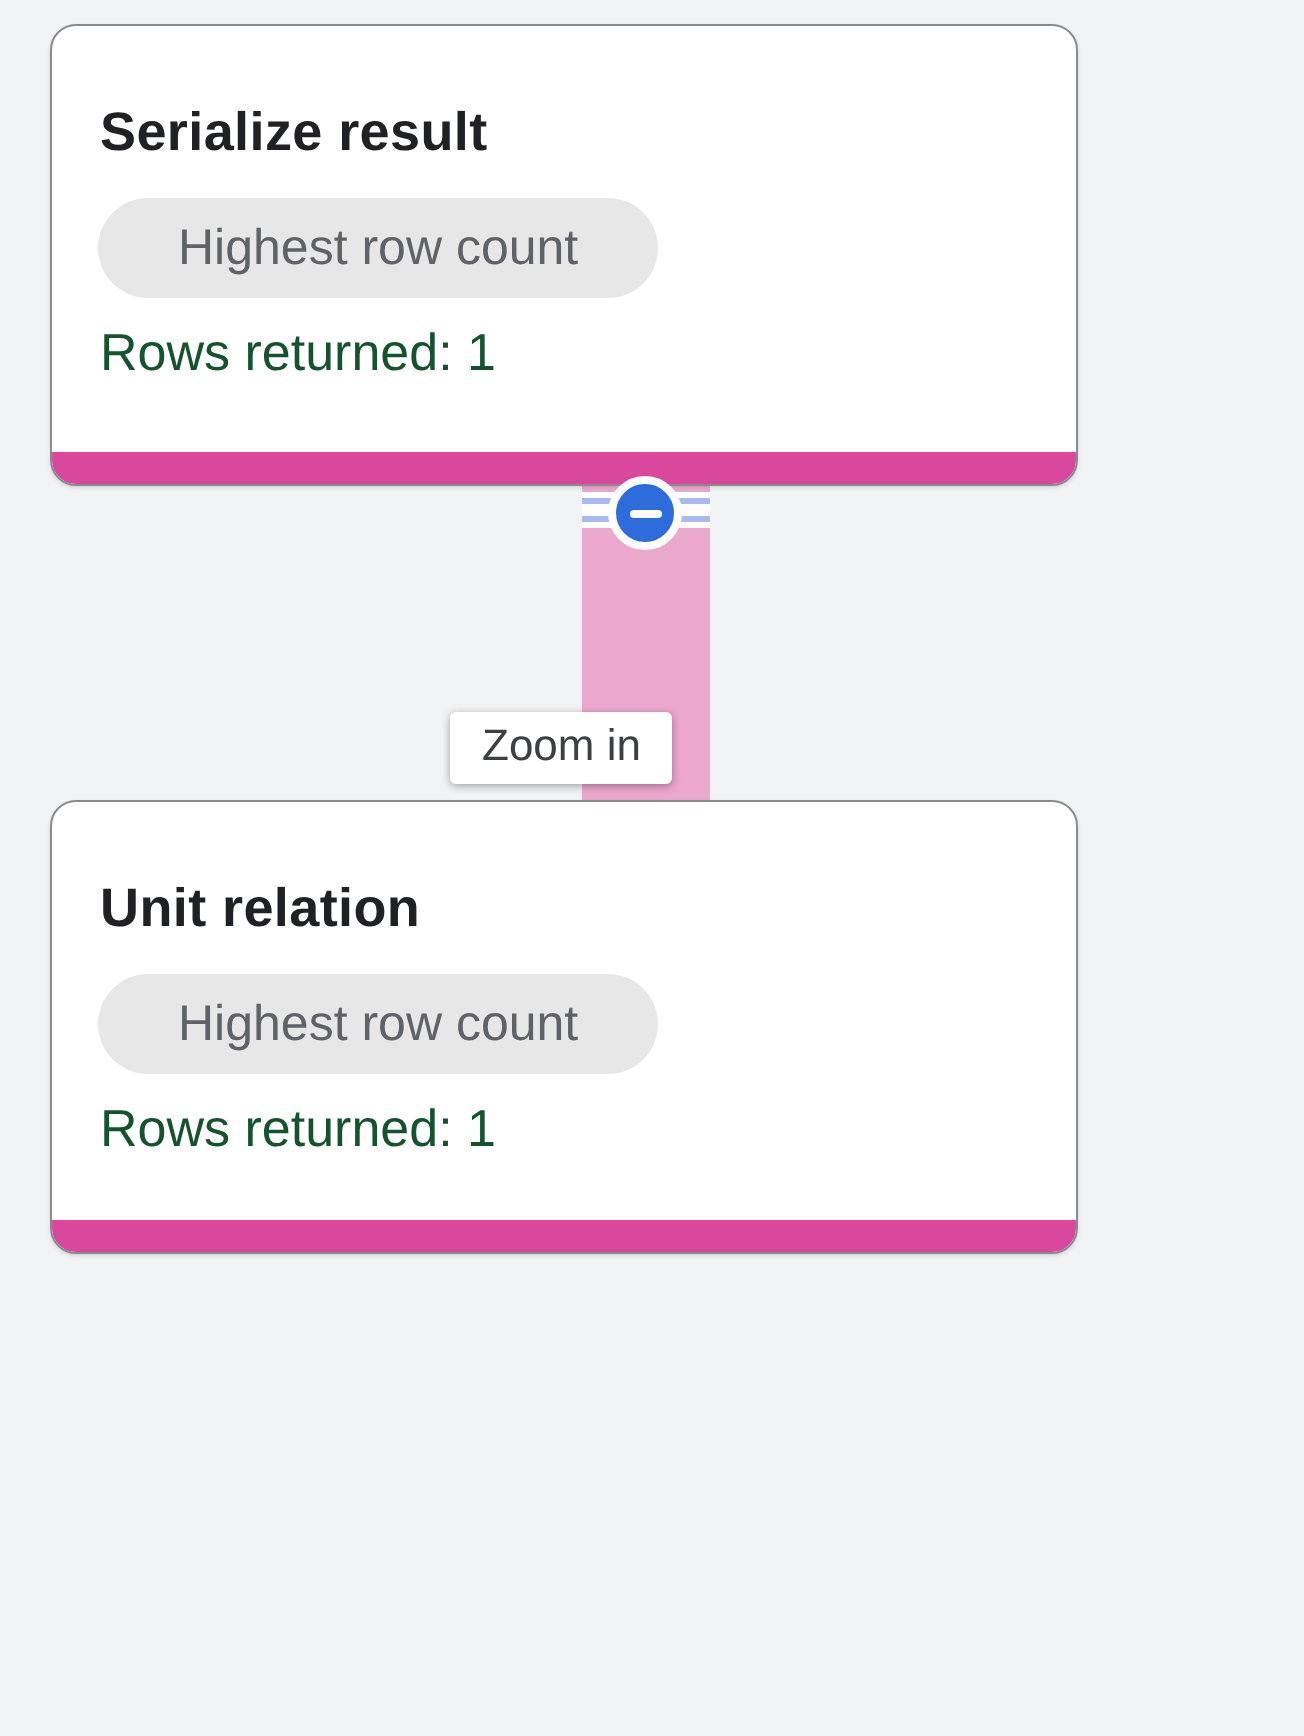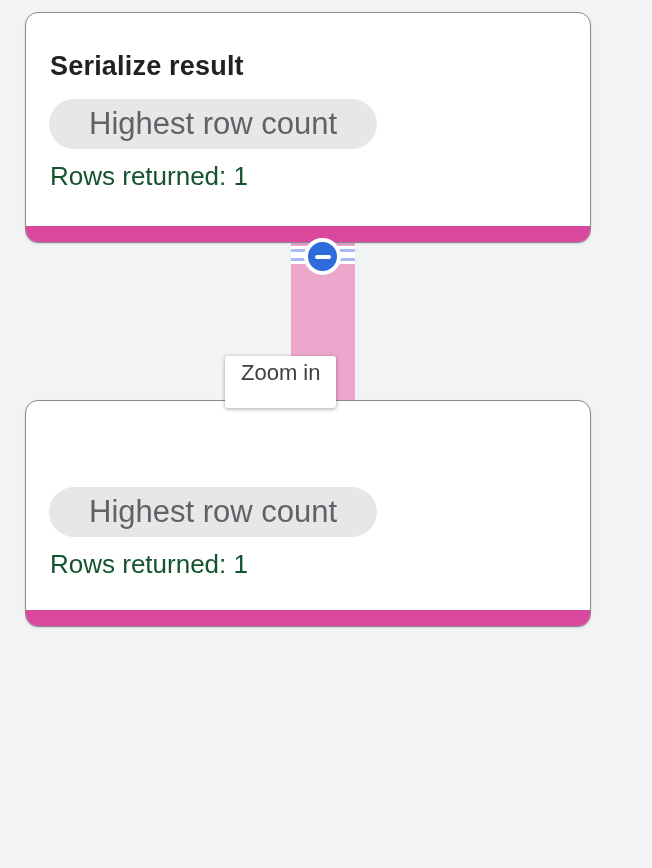--- a/index.html
+++ b/index.html
@@ -68,21 +68,21 @@
     height: 4px;
     margin: -2px 0 0 -8px;
     background: #FFFFFF;
     border-radius: 2px;
   }
 
   
   .plan-node {
     position: absolute;
     left: 25px;
-    width: 566px;
+    width: 514px;
     box-sizing: border-box;
     background: #FFFFFF;
     border: 1.5px solid #878C91;
     border-radius: 13px;
     overflow: hidden;
     z-index: 1;
     box-shadow: 0 1px 2px rgba(0,0,0,0.12);
   }
   .plan-node.node-top { top: 12px; height: 231px; }
   .plan-node.node-bottom { top: 400px; height: 227px; }
@@ -100,21 +100,21 @@
   .node-badge {
     position: absolute;
     left: 23px;
     top: 86px;
     height: 50px;
     display: inline-flex;
     align-items: center;
     padding: 0 40px;
     border-radius: 25px;
     background: #E7E7E7;
-    font-size: 31px;
+    font-size: 25px;
     color: #5F6368;
     white-space: nowrap;
   }
   .node-rows {
     position: absolute;
     left: 24px;
     top: 148px;
     font-size: 26px;
     color: #14532d;
     white-space: nowrap;
@@ -126,21 +126,21 @@
     bottom: 0;
     height: 16px;
     background: #D9489D;
   }
 
   
   .tooltip {
     position: absolute;
     left: 225px;
     top: 356px;
-    padding: 4px 16px 22px;
+    padding: 4px 16px 6px;
     background: #FFFFFF;
     border-radius: 3px;
     box-shadow: 0 1px 4px rgba(0,0,0,0.35);
     font-size: 22px;
     color: #3C4043;
     z-index: 4;
     white-space: nowrap;
   }
 </style>
 </head>
@@ -156,20 +156,21 @@
   </div>
 
   <div class="plan-node node-top">
     <div class="node-title">Serialize result</div>
     <div class="node-badge">Highest row count</div>
     <div class="node-rows">Rows returned: 1</div>
     <div class="node-accent-bar"></div>
   </div>
 
   <div class="plan-node node-bottom">
+    <div class="node-title">Unit relation</div>
     <div class="node-badge">Highest row count</div>
     <div class="node-rows">Rows returned: 1</div>
     <div class="node-accent-bar"></div>
   </div>
 
   <button class="collapse-btn">
     <span class="minus-glyph"></span>
   </button>
 
   <div class="tooltip">Zoom in</div>

